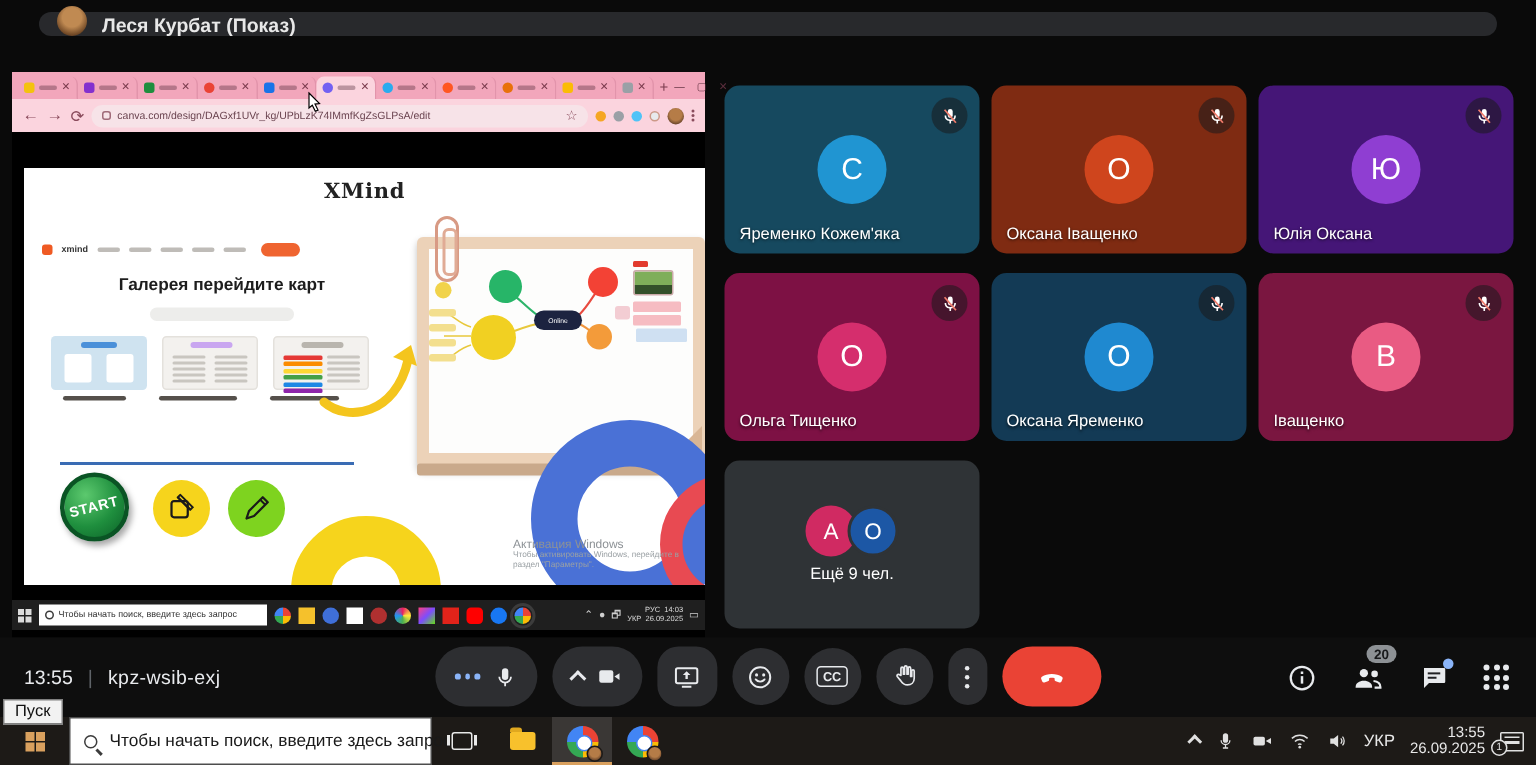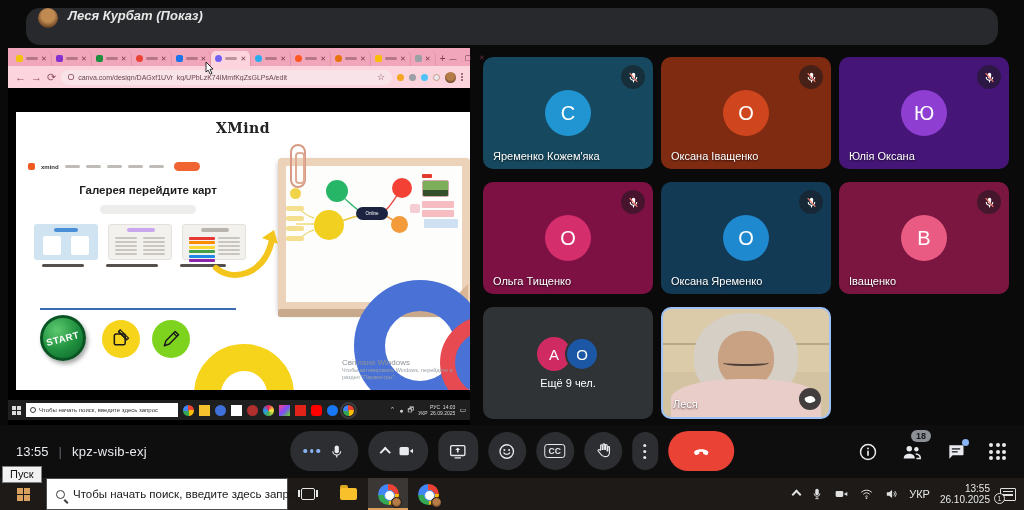--- a/index.html
+++ b/index.html
@@ -1,22 +1,22 @@
 <!DOCTYPE html>
 <html><head>
 <meta charset="utf-8">
 <style>
   * { box-sizing: border-box; margin: 0; padding: 0; }
   html,body { width:1024px; height:510px; overflow:hidden; background:#0a0a0a;
               font-family:"Liberation Sans", sans-serif; }
   #stage { position:relative; width:1024px; height:510px; background:#0a0a0a; }
 
   
-  .top-banner { position:absolute; left:26px; top:8px; width:972px; height:37px;
-    background:#28292c; border-radius:14px; display:flex; align-items:flex-start; padding:0 12px;font-style:italic; }
+  .top-banner { position:absolute; left:26px; top:8px; width:972px; height:16px;
+    background:#28292c; border-radius:14px; display:flex; align-items:flex-end; padding:0 12px; }
   .banner-avatar { width:20px; height:20px; border-radius:50%;
     background:radial-gradient(circle at 50% 38%, #c08a52 0 40%, #6b4423 75%); margin-right:10px; }
   .banner-name { color:#e8e8e8; font-size:13px; font-weight:700; }
 
   
   .share { position:absolute; left:8px; top:48px; width:462px; height:377px; background:#000; }
   .tabstrip { position:absolute; left:0; top:0; width:462px; height:18px; background:#f2a6bb;
     display:flex; align-items:center; padding:2px 4px 0 4px; }
   .tab { height:15px; border-radius:5px 5px 0 0; display:flex; align-items:center; gap:3px;
     padding:0 4px; border-right:1px solid #e294ab; }
@@ -440,21 +440,21 @@
             <path d="M4 20l2-6L17 3l4 4L10 18z" fill="none" stroke="#1a1a1a" stroke-width="1.8" stroke-linejoin="round"></path>
             <path d="M15 5l4 4" stroke="#1a1a1a" stroke-width="1.5"></path>
           </svg>
       </div>
 
       <div class="ring yellow"></div>
       <div class="ring blue"></div>
       <div class="ring red"></div>
 
       <div class="watermark">
-        <div class="wm1">Світлана Windows</div>
+        <div class="wm1">Активация Windows</div>
         <div class="wm2">Чтобы активировать Windows, перейдите в</div>
         <div class="wm2">раздел "Параметры".</div>
       </div>
     </div>
 
     <div class="inner-taskbar">
       <div class="in-start">
           <i></i>
           <i></i>
           <i></i>
@@ -580,31 +580,20 @@
               <span>А</span>
             </div>
           <div class="mc b" style="background:#1c57a5">
               <span>О</span>
             </div>
         </div>
         <div class="more-label">Ещё 9 чел.</div>
       </div>
     </div>
 
-    <div class="tile selftile">
-      <div class="wall-seam"></div>
-      <div class="self-hair"></div>
-      <div class="self-face"></div>
-      <div class="self-glasses"></div>
-      <div class="self-shirt"></div>
-      <div class="tile-name">Леся</div>
-      <div class="pip-btn">
-          <span class="pip-glyph"></span>
-        </div>
-    </div>
   </div>
 
   <div class="meetbar">
     <div class="meet-left">
       <span class="meet-time">13:55</span>
       <span class="meet-div">|</span>
       <span class="meet-code">kpz-wsib-exj</span>
     </div>
 
     <div class="meet-center">
@@ -664,21 +653,21 @@
 
     <div class="meet-right">
       <div class="ricon">
         <svg width="20" height="20" viewBox="0 0 24 24">
             <circle cx="12" cy="12" r="9" fill="none" stroke="#e8eaed" stroke-width="1.8"></circle>
             <rect x="11" y="10.5" width="2" height="6" fill="#e8eaed"></rect>
             <rect x="11" y="6.8" width="2" height="2" fill="#e8eaed"></rect>
           </svg>
       </div>
       <div class="ricon">
-        <span class="badge18">18</span>
+        <span class="badge18">20</span>
         <svg width="22" height="22" viewBox="0 0 24 24">
             <circle cx="9" cy="8.5" r="3" fill="#e8eaed"></circle>
             <path d="M3 18.5c0-2.8 2.7-4.5 6-4.5s6 1.7 6 4.5v.5H3z" fill="#e8eaed"></path>
             <circle cx="16.8" cy="9" r="2.4" fill="#e8eaed"></circle>
             <path d="M16 14.2c2.8.3 5 1.8 5 4.3v.5h-4.2" fill="none" stroke="#e8eaed" stroke-width="1.6"></path>
           </svg>
       </div>
       <div class="ricon">
         <span class="bluedot"></span>
         <svg width="20" height="20" viewBox="0 0 24 24">
@@ -750,21 +739,21 @@
           <path d="M3 9a13 13 0 0 1 18 0M6.5 12.5a8 8 0 0 1 11 0M10 16a3.5 3.5 0 0 1 4 0" stroke="#e0e0e0" stroke-width="1.7" fill="none"></path>
           <circle cx="12" cy="19" r="1.5" fill="#e0e0e0"></circle>
         </svg>
       <svg width="15" height="14" viewBox="0 0 24 24">
           <path d="M4 9v6h4l5 4V5L8 9z" fill="#e0e0e0"></path>
           <path d="M16 9a4.5 4.5 0 0 1 0 6M18 7a7.5 7.5 0 0 1 0 10" stroke="#e0e0e0" stroke-width="1.5" fill="none"></path>
         </svg>
       <span class="tray-lang">УКР</span>
       <span class="tray-clock">
         <span>13:55</span><br>
-        <span>26.10.2025</span>
+        <span>26.09.2025</span>
       </span>
       <span class="notif">
         <i></i>
           <i></i>
         <span class="notif-badge">1</span>
       </span>
     </div>
   </div>
 
 </div>

